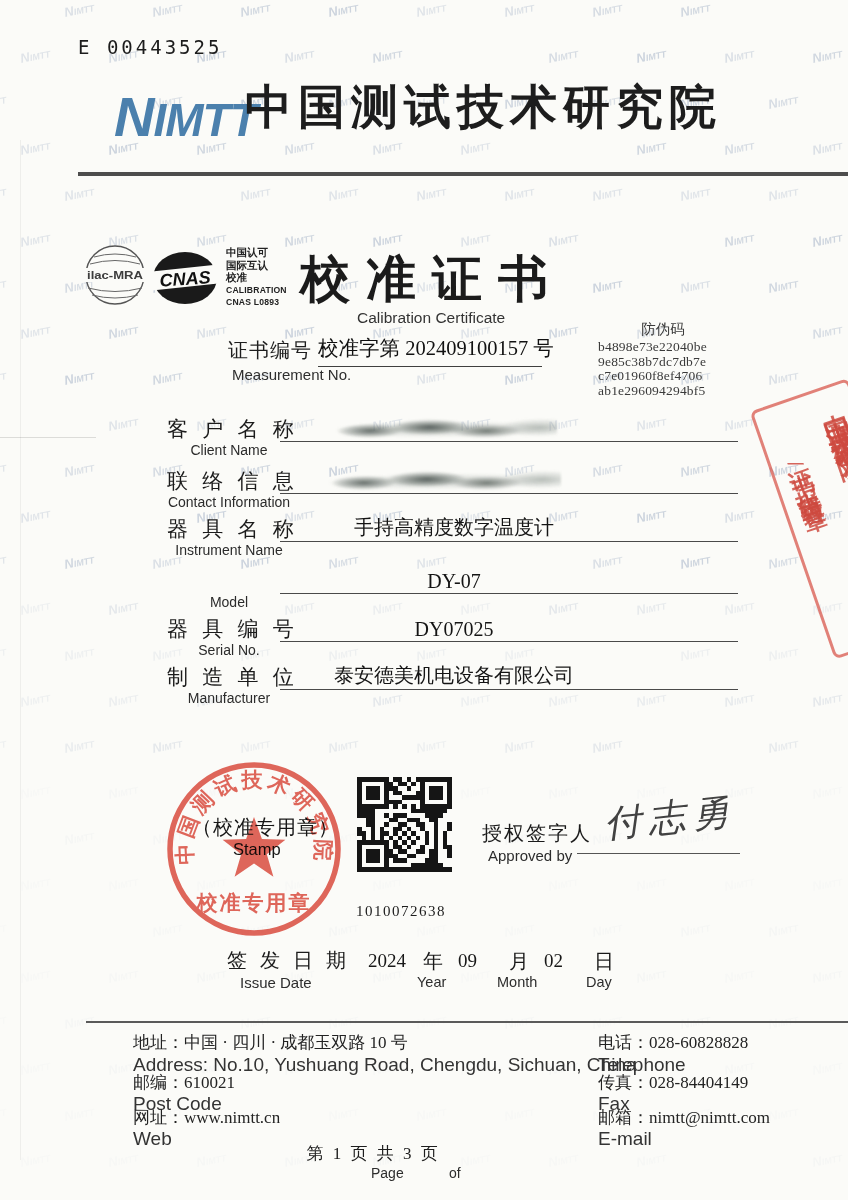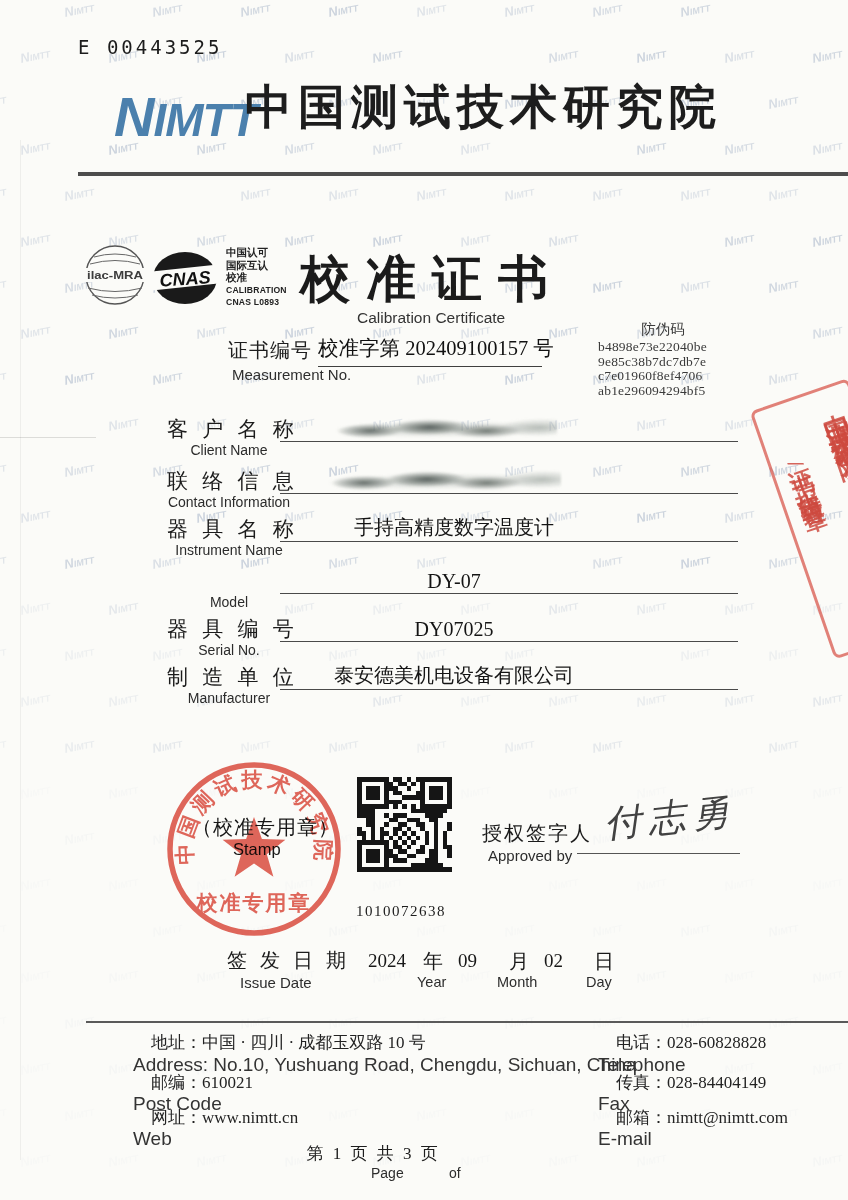--- a/index.html
+++ b/index.html
@@ -103,21 +103,21 @@
 
   
   .issue-zh{left:227px; top:947px; font-size:20px; word-spacing:8px; color:#1b1b1b; white-space:nowrap;}
   .issue-en{left:240px; top:974px; font-size:15px; color:#2d2d2d;}
   .idate{font-size:19px; color:#181818; top:950px;}
   .iunit{font-size:20px; color:#181818; top:948px;}
   .isub{font-size:14.5px; color:#2d2d2d; top:974px;}
 
   
   .footer-rule{left:86px; top:1021px; width:762px; height:2px; background:#5a5a5a;}
-  .ft-zh{font-size:17px; color:#232323; white-space:nowrap;margin-left:18px;}
+  .ft-zh{font-size:17px; color:#232323; white-space:nowrap;}
   .ft-en{font-size:19px; color:#333; white-space:nowrap;}
 
   .page-zh{left:0; top:1142px; width:744px; text-align:center; font-size:17px; word-spacing:5px; color:#1e1e1e;}
   .page-en1{left:371px; top:1165px; font-size:14px; color:#2d2d2d;}
   .page-en2{left:449px; top:1165px; font-size:14px; color:#2d2d2d;}
 </style>
 </head>
 <body>
 
 <div id="page">

